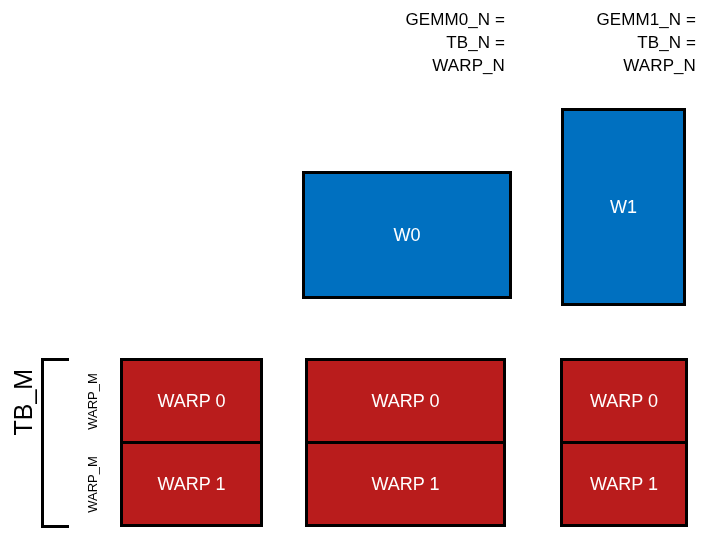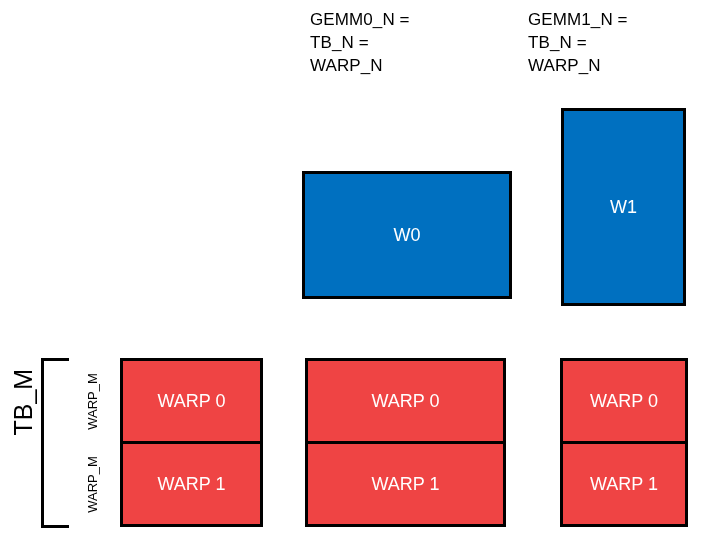--- a/index.html
+++ b/index.html
@@ -15,21 +15,21 @@
     position: relative;
     width: 720px;
     height: 540px;
     background: #ffffff;
     overflow: hidden;
   }
 
   
   .col-caption {
     position: absolute;
-    text-align: left;
+    text-align: right;
     color: #000000;
     font-size: 17px;
     line-height: 23px;
     font-family: "Liberation Sans", sans-serif;
     white-space: pre-line;
     letter-spacing: 0.1px;
   }
   #caption-gemm0 { left: 310px; top: 8px;  width: 195px; }
   #caption-gemm1 { left: 528px; top: 8px;  width: 168px; }
 
@@ -39,21 +39,21 @@
     box-sizing: border-box;
     border: 3px solid #000000;
     display: flex;
     align-items: center;
     justify-content: center;
     color: #ffffff;
     font-size: 18px;
     font-family: "Liberation Sans", sans-serif;
   }
   .tile-blue  { background: #0070c0; }
-  .tile-green { background: #ef4444; }
+  .tile-green { background: #b91c1c; }
 
   
   #tile-w0 { left: 302px; top: 171px; width: 210px; height: 128px; }
   #tile-w1 { left: 561px; top: 108px; width: 125px; height: 198px; }
 
   
   #tile-c1-warp0 { left: 120px; top: 358px; width: 143px; height: 86px; }
   #tile-c1-warp1 { left: 120px; top: 441px; width: 143px; height: 86px; }
   
   #tile-c2-warp0 { left: 305px; top: 358px; width: 201px; height: 86px; }

